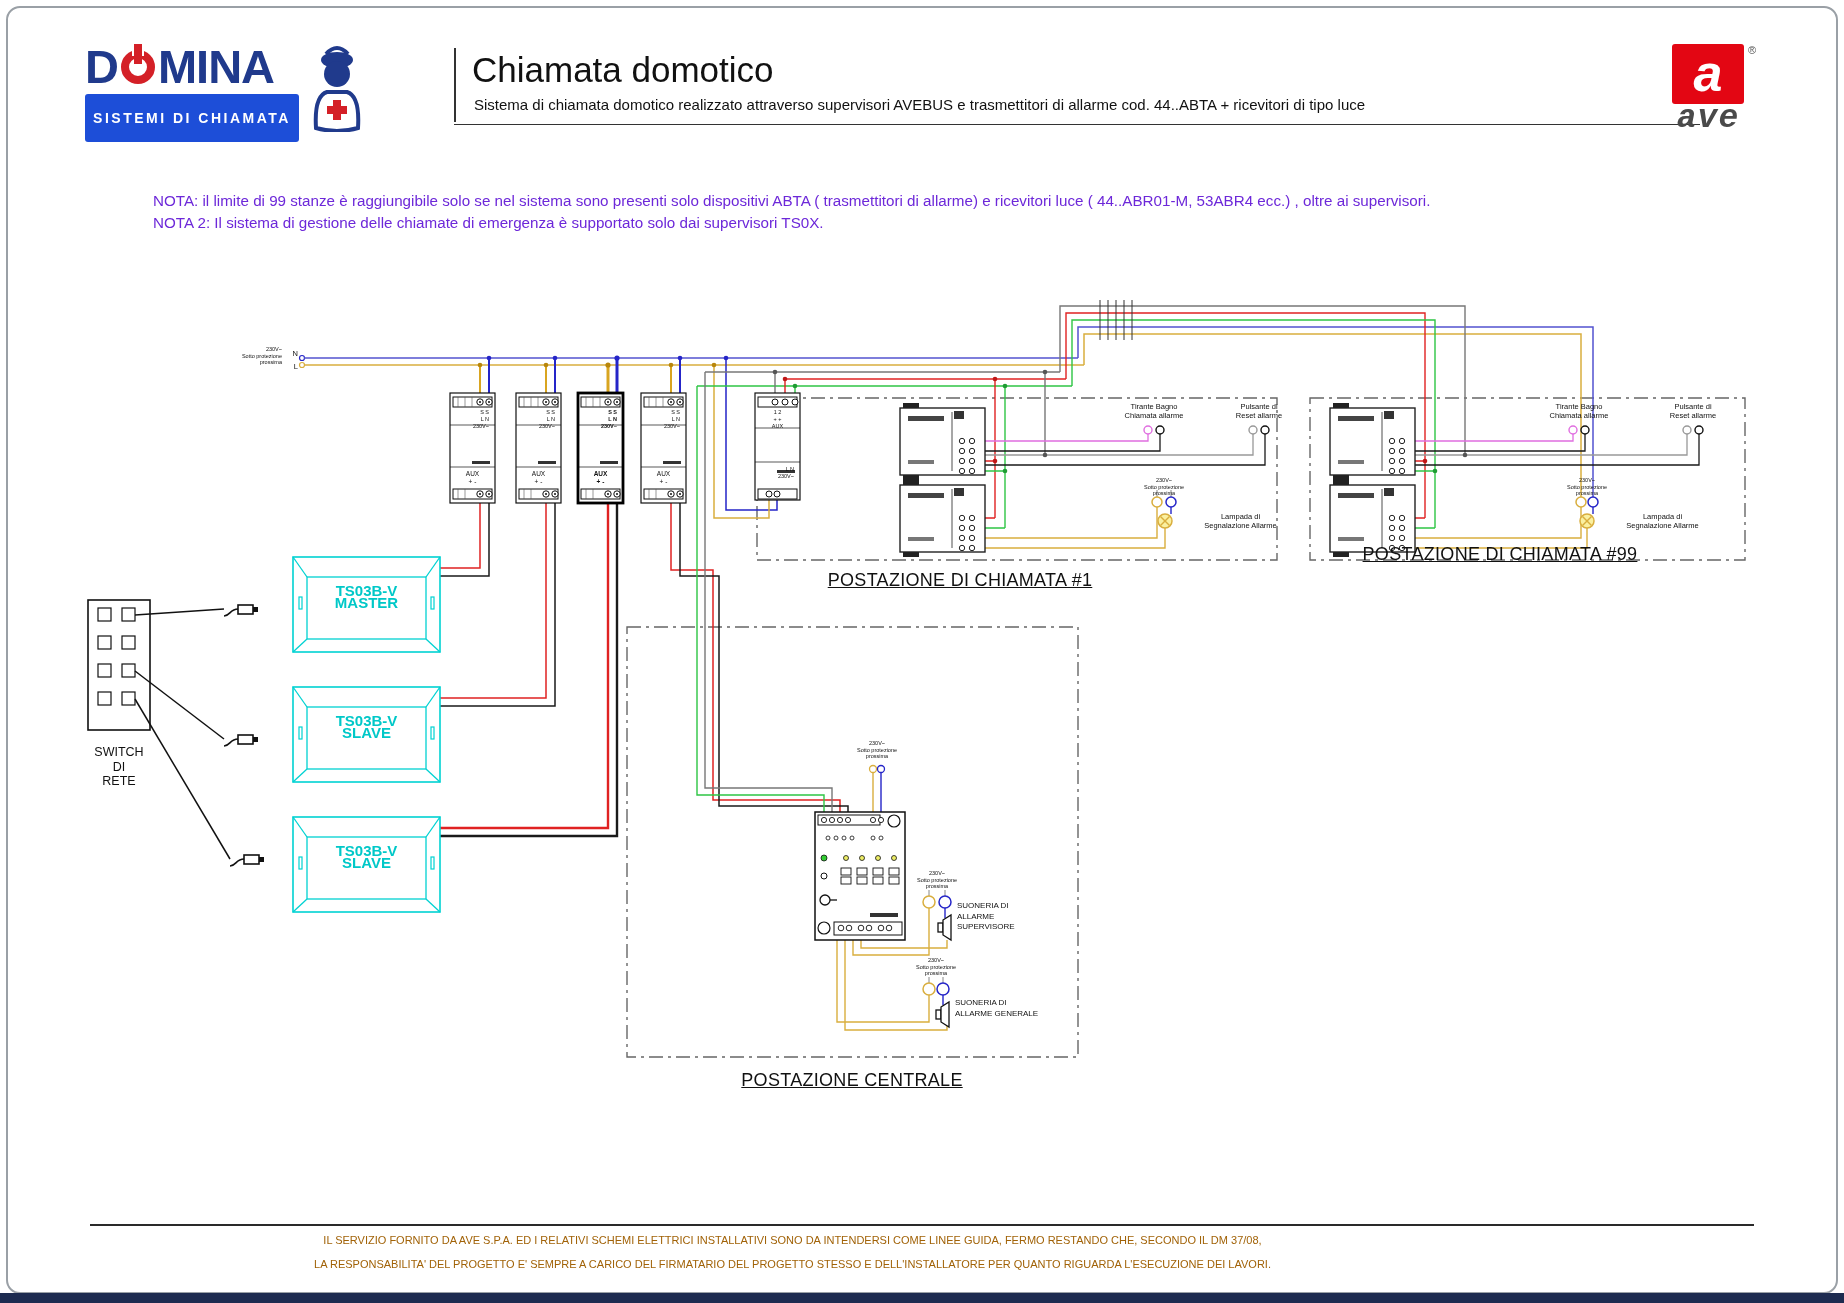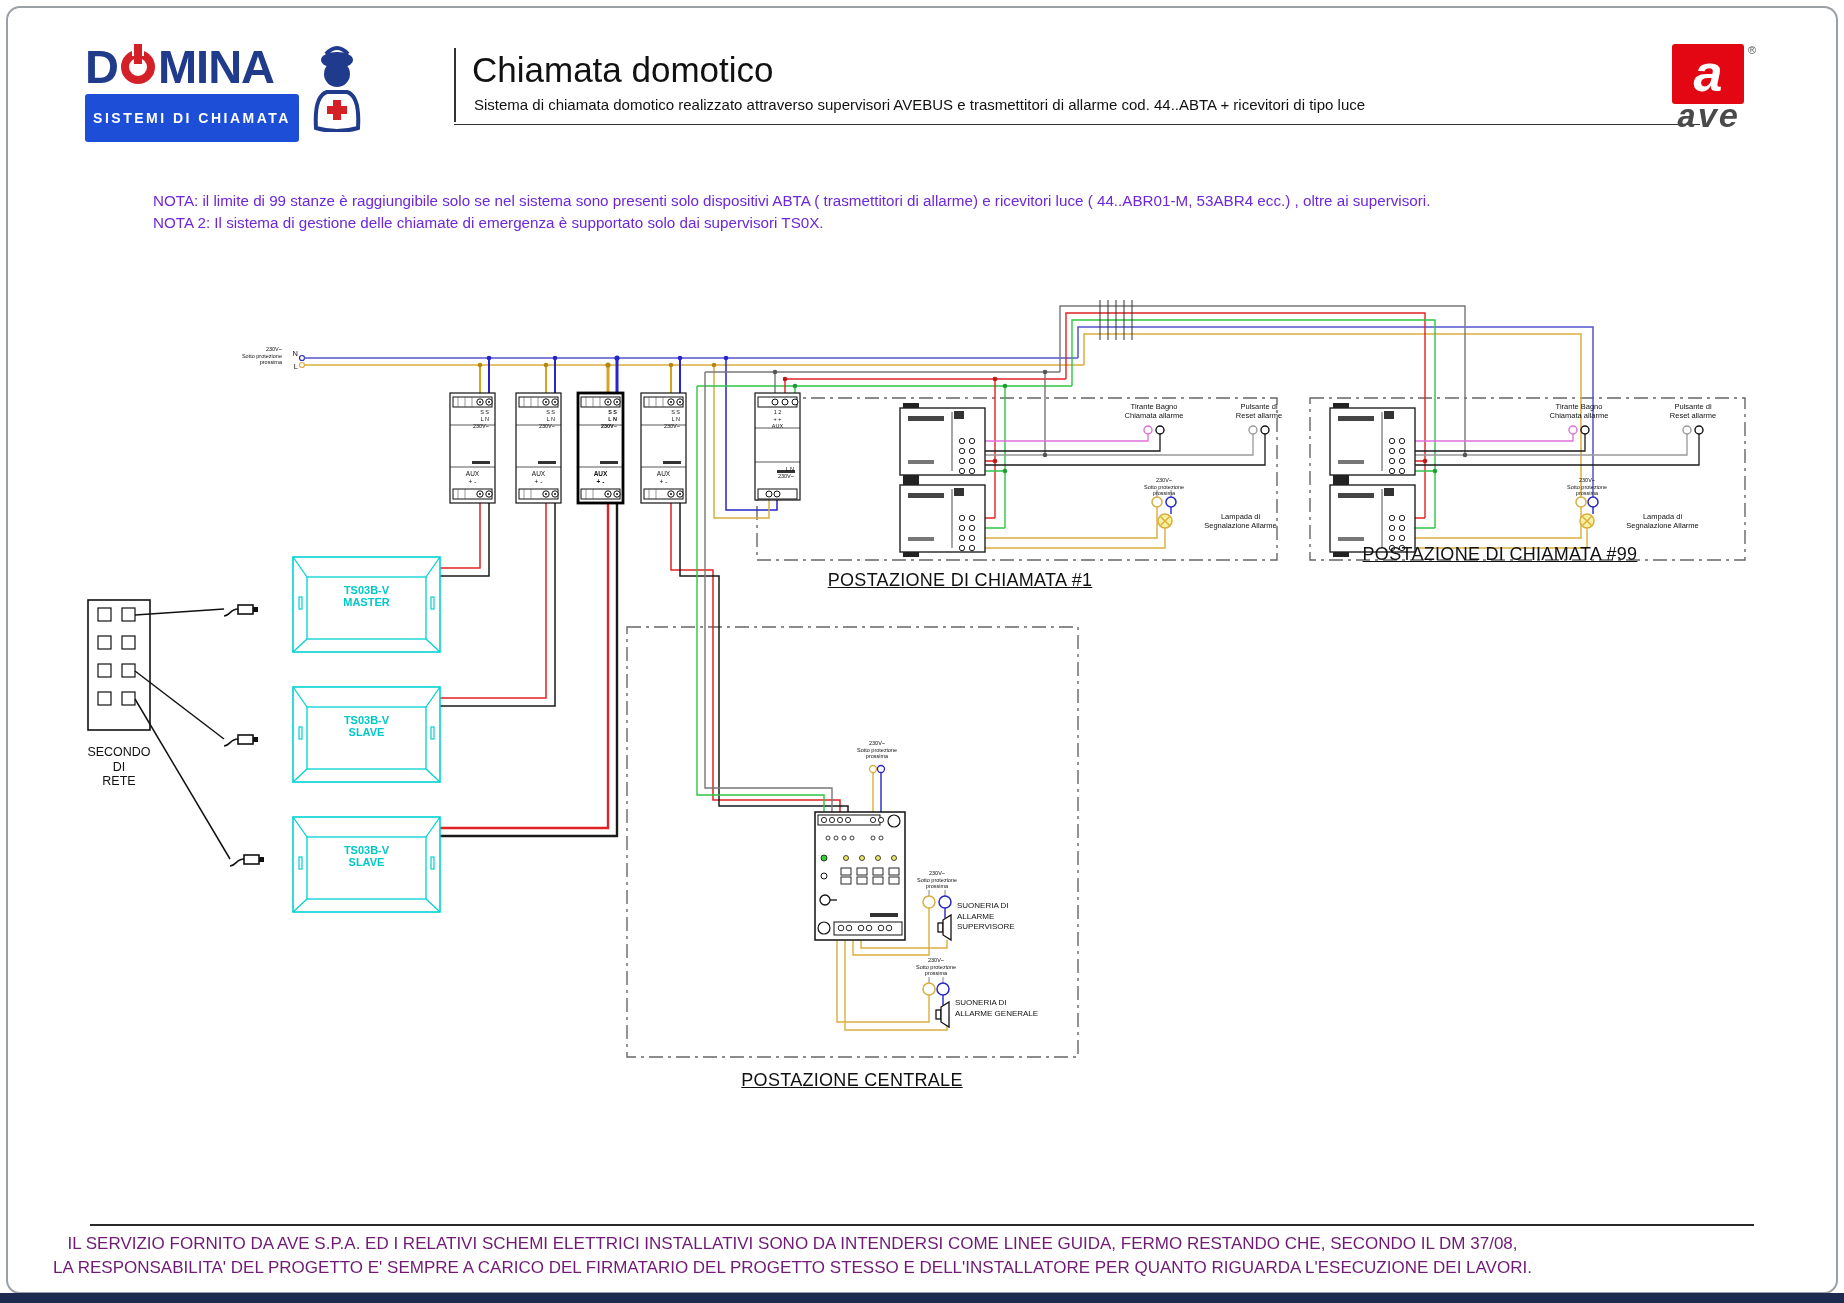--- a/index.html
+++ b/index.html
@@ -25,27 +25,27 @@
   #ave-name{width:72px;text-align:center;font-size:33px;font-weight:800;font-style:italic;color:#4a4a4a;line-height:30px;letter-spacing:1px;font-family:Liberation Mono, monospace;}
   
   #notes{left:153px;top:190px;width:1420px;font-size:15.2px;line-height:21.5px;color:#6d28d9;}
   
   .lab{position:absolute;color:#111;}
   .c{text-align:center;} .r{text-align:right;}
   .mini{font-size:5.5px;line-height:6.5px;}
   .tiny7{font-size:7.5px;line-height:9px;}
   .mod{font-size:5.5px;line-height:7px;}
   .aux{font-size:6.5px;line-height:8px;}
-  .ts-lab{font-size:11px;line-height:11.5px;font-weight:700;color:#00c8c8;}
+  .ts-lab{font-size:15px;line-height:11.5px;font-weight:700;color:#00c8c8;}
   .sw-lab{font-size:12.5px;line-height:14.5px;}
   .stitle{font-size:18px;letter-spacing:.3px;text-decoration:underline;}
   .suon{font-size:8px;line-height:10.5px;}
   
   #sep{left:90px;top:1224px;width:1664px;border-top:2.5px solid #2a2a2a;}
-  .foot{left:0;width:1585px;text-align:center;font-size:17px;color:#701a75;}
+  .foot{left:0;width:1585px;text-align:center;font-size:11px;color:#a16207;}
   svg{position:absolute;left:0;top:0;}
 </style>
 </head>
 <body>
 
 <div class="abs" id="page-border"></div>
 
 <div class="abs" id="logo">
   <div id="brand-row">
     <span class="brand-txt">D</span>
@@ -496,21 +496,21 @@
 <div class="lab c ts-lab" style="left:293px;top:715px;width:147px;">
   <div>TS03B-V</div>
     <div>SLAVE</div>
 </div>
 <div class="lab c ts-lab" style="left:293px;top:845px;width:147px;">
   <div>TS03B-V</div>
     <div>SLAVE</div>
 </div>
 
 <div class="lab c sw-lab" style="left:79px;top:745px;width:80px;">
-  <div>SECONDO</div>
+  <div>SWITCH</div>
   <div>DI</div>
   <div>RETE</div>
 </div>
 
 <div class="lab c tiny7" style="left:1104px;top:402px;width:100px;">
   <div>Tirante Bagno</div>
     <div>Chiamata allarme</div>
 </div>
 <div class="lab c tiny7" style="left:1209px;top:402px;width:100px;">
   <div>Pulsante di</div>

